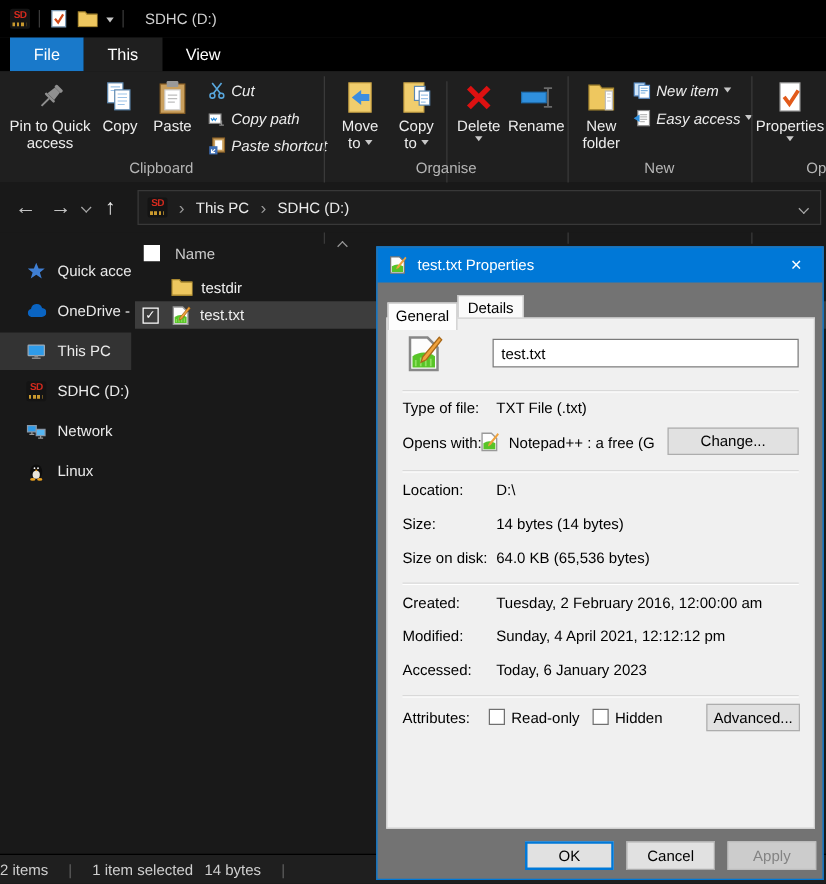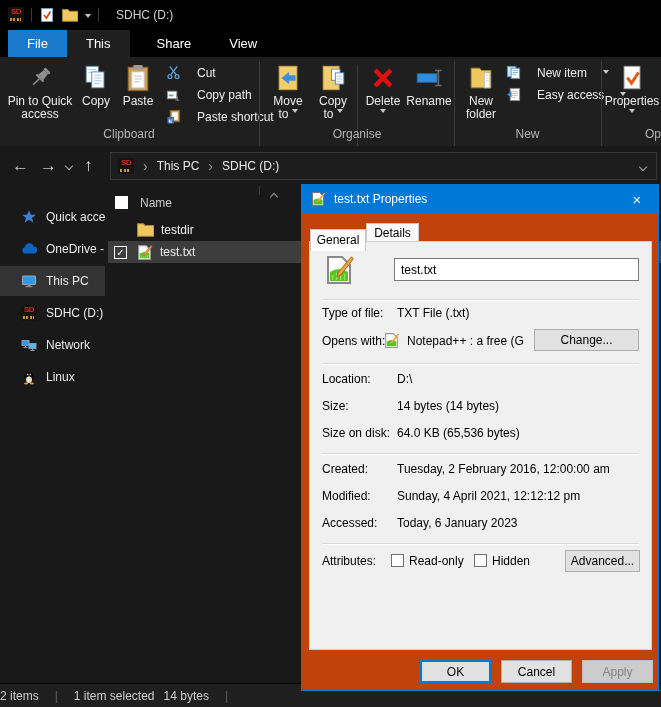--- a/index.html
+++ b/index.html
@@ -28,22 +28,22 @@
   .tab { display:flex; align-items:center; padding:0 19px; color:#fff; }
   .tab-file { background:#1979ca; margin-left:8px; }
   .tab-home { background:#1f1f1f; }
 
   
   .ribbon { position:absolute; left:0; top:57px; width:661px; height:89px; background:#1f1f1f; }
   .rbig { position:absolute; top:4px; height:74px; display:flex; flex-direction:column; align-items:center; }
   .rbig .ric { height:34px; display:flex; align-items:center; justify-content:center; }
   .rlbl { text-align:center; line-height:13px; color:#ededed; white-space:nowrap; }
   .rlbl .l { display:block; }
-  .l2row { display:flex; justify-content:center; gap:3px; }
-  .rsmall { position:absolute; display:flex; align-items:center; gap:16px; color:#ededed; white-space:nowrap; }
+  .l2row { display:flex; align-items:center; justify-content:center; gap:3px; }
+  .rsmall { position:absolute; display:flex; align-items:center; gap:4px; color:#ededed; white-space:nowrap;font-style:italic; }
   .vsep { position:absolute; top:4px; height:134px; width:1px; background:#3a3a3a; }
   .vsep.short { top:8px; height:102px; }
   .rgroup-label { position:absolute; top:70px; height:16px; text-align:center; color:#b5b5b5; overflow:hidden; white-space:nowrap; }
 
   
   .addressrow { position:absolute; left:0; top:146px; width:661px; height:40px; background:#191919; }
   .navglyph { position:absolute; top:0; height:40px; display:flex; align-items:center; font-size:17px; color:#c4c4c4; }
   .chev { width:8px; height:8px; border-right:1.5px solid #a8a8a8; border-bottom:1.5px solid #a8a8a8; display:inline-block; }
   .chev.down { transform:rotate(45deg); }
   .chev.up { transform:rotate(-135deg); }
@@ -71,22 +71,22 @@
   .rowicon { width:17px; height:17px; margin-left:9px; flex:none; }
   .row-testdir .rowicon { margin-left:29px; }
   .rowname { margin-left:7px; color:#f0f0f0; }
 
   
   .statusbar { position:absolute; left:0; top:683px; width:661px; height:24px; background:#1f1f1f;
     border-top:1px solid #000; display:flex; align-items:center; color:#cfcfcf; }
   .sb-pipe { color:#5f5f5f; }
 
   
-  .dialog { position:absolute; left:301px; top:184px; width:358px; height:507px;
-    background:#c2410c; border:1px solid #0078d7; color:#000; z-index:10; }
+  .dialog { position:absolute; left:301px; top:197px; width:358px; height:507px;
+    background:#737373; border:1px solid #0078d7; color:#000; z-index:10; }
   .dlg-titlebar { position:absolute; left:0; top:0; right:0; height:28px; background:#0078d7;
     display:flex; align-items:center; color:#fff; }
   .dlg-title { margin-left:8px; }
   .dlg-close { margin-left:auto; width:42px; height:28px; display:flex; align-items:center; justify-content:center;
     font-size:15px; color:#fff; }
   .dlg-tab { position:absolute; font-size:12px; color:#000; text-align:center; }
   .dlg-tab.active { left:8px; top:35px; width:56px; height:22px; line-height:21px;
     background:#fdfdfd; border:1px solid #c8c8c8; border-bottom:none; z-index:3;margin-top:9px; }
   .dlg-tab.inactive { left:64px; top:38px; width:53px; height:19px; line-height:18px;
     background:#fafafa; border:1px solid #c8c8c8; border-bottom:none; z-index:1; }
@@ -128,21 +128,20 @@
       </svg>
   </span>
   <div class="caret-down" style="margin-left:7px"></div>
   <div class="qat-sep"></div>
   <span class="title-text">SDHC (D:)</span>
 </div>
 
 <div class="tabrow">
   <div class="tab tab-file">File</div>
   <div class="tab tab-home">This</div>
-  <div class="tab" style="margin-left:8px">Share</div>
   <div class="tab">View</div>
 </div>
 
 <div class="ribbon">
 
   <div class="rbig" style="left:6px;width:68px">
     <span class="ric">
       <svg width="30" height="30" viewBox="0 0 32 32">
           <g transform="rotate(45 16 16)" fill="#8f8f8f">
             <rect x="12" y="4" width="8" height="3" rx="1"></rect>

